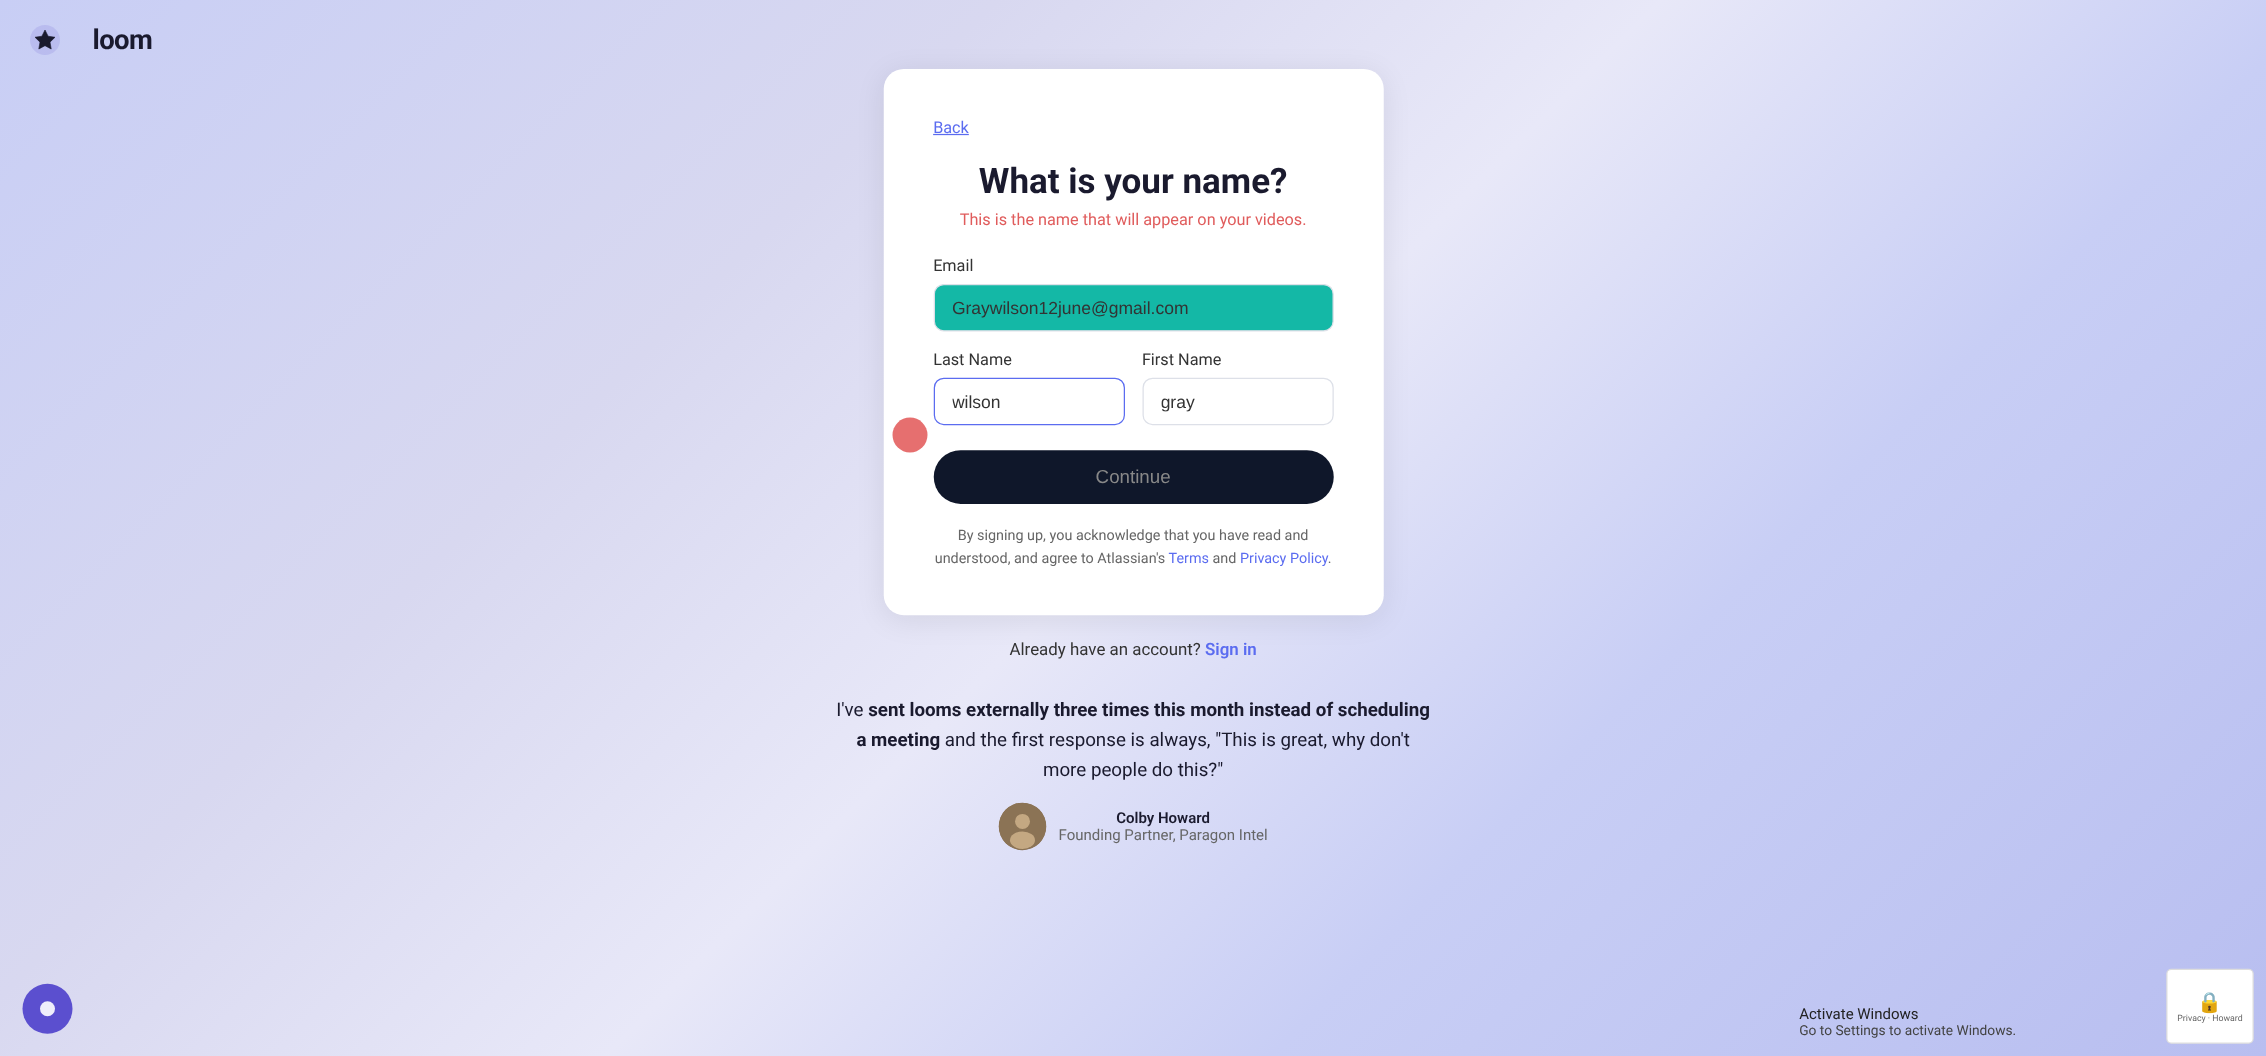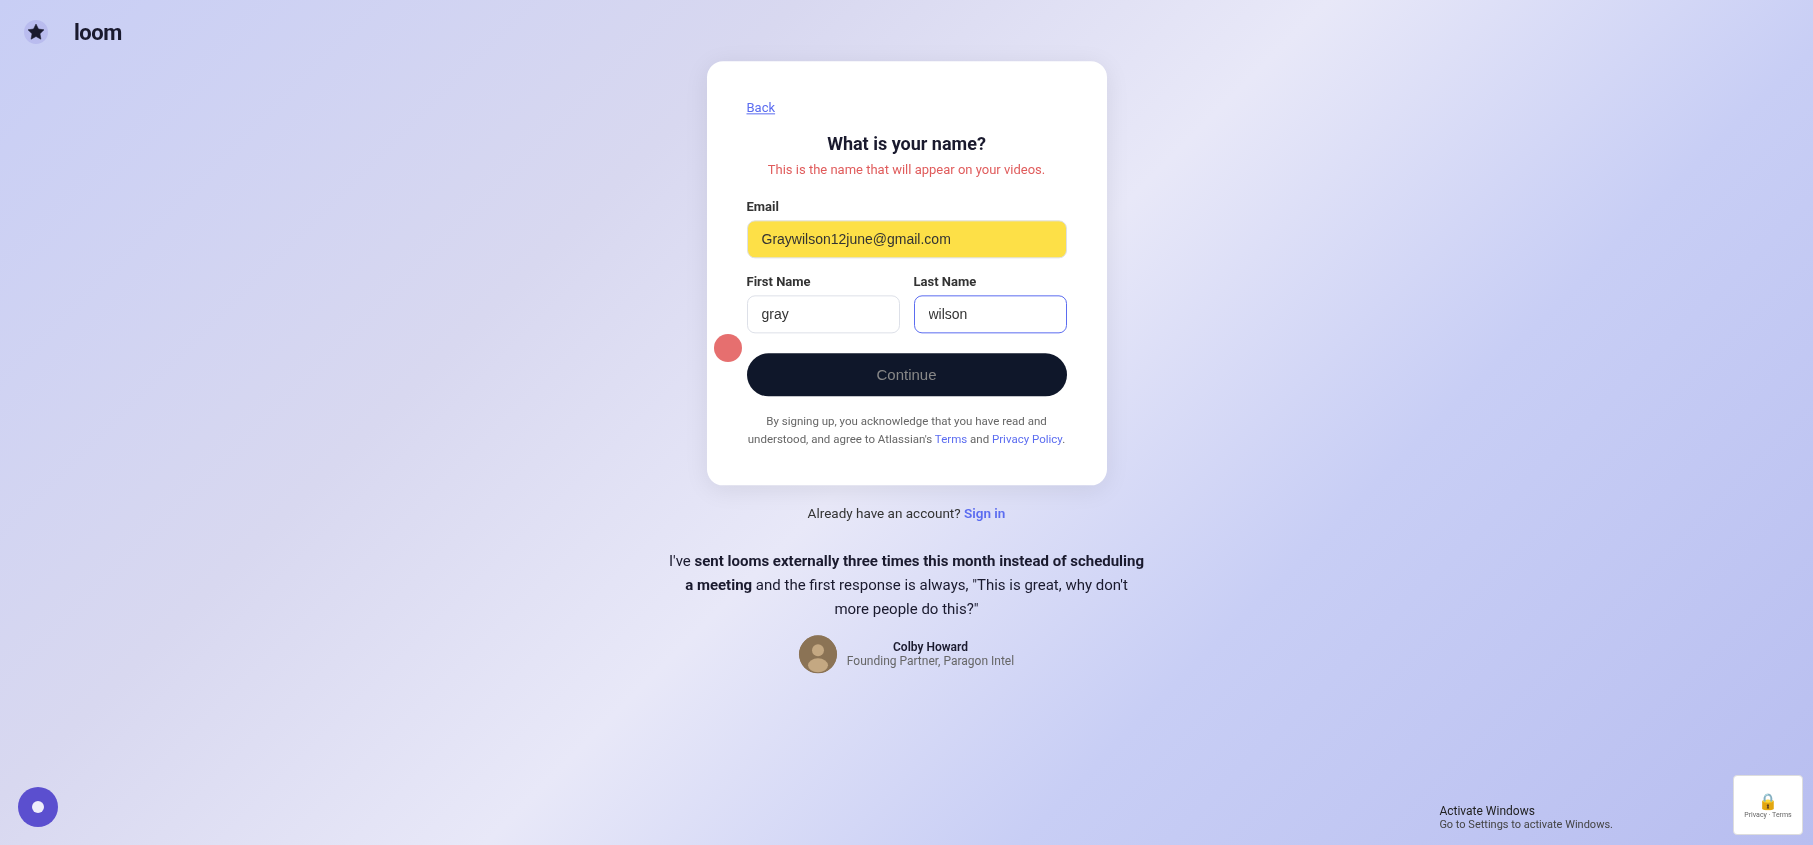--- a/index.html
+++ b/index.html
@@ -94,21 +94,21 @@
     .back-link {
       display: inline-block;
       color: #5b6cf0;
       font-size: 13px;
       text-decoration: underline;
       margin-bottom: 18px;
       cursor: pointer;
     }
 
     .card-title {
-      font-size: 18px;
+      font-size: 28px;
       font-weight: 700;
       color: #1a1a2e;
       text-align: center;
       margin-bottom: 8px;
     }
 
     .card-subtitle {
       font-size: 13px;
       color: #e05c5c;
       text-align: center;
@@ -117,21 +117,21 @@
 
     .form-group {
       margin-bottom: 16px;
     }
 
     .form-label {
       display: block;
       font-size: 13px;
       color: #333;
       margin-bottom: 6px;
-      font-weight: 700;
+      font-weight: 400;
     }
 
     .form-input {
       width: 100%;
       padding: 10px 14px;
       border: 1.5px solid #dde0e8;
       border-radius: 8px;
       font-size: 14px;
       color: #333;
       outline: none;
@@ -305,32 +305,32 @@
 
   <div class="card">
     <a class="back-link">Back</a>
 
     <h1 class="card-title">What is your name?</h1>
     <p class="card-subtitle">This is the name that will appear on your videos.</p>
 
     
     <div class="form-group">
       <label class="form-label">Email</label>
-      <input class="form-input" type="email" value="Graywilson12june@gmail.com" readonly="" style="background: #fde047; color: rgb(51, 51, 51);">
+      <input class="form-input" type="email" value="Graywilson12june@gmail.com" readonly="" style="background: #14b8a6; color: rgb(51, 51, 51);">
     </div>
 
     
     <div class="name-row">
+      <div class="name-col">
+        <label class="form-label">Last Name</label>
+        <input class="form-input focused" type="text" value="wilson" style="border-color: rgb(91, 108, 240);">
+      </div>
       <div class="name-col">
         <label class="form-label">First Name</label>
         <input class="form-input" type="text" value="gray" style="">
-      </div>
-      <div class="name-col">
-        <label class="form-label">Last Name</label>
-        <input class="form-input focused" type="text" value="wilson" style="border-color: rgb(91, 108, 240);">
       </div>
     </div>
 
     
 
     
     <button class="continue-btn">Continue</button>
 
     
     <p class="terms-text">
@@ -372,14 +372,14 @@
   </svg>
 </div>
 
 <div class="win-activation">
   <div class="title">Activate Windows</div>
   <div class="sub">Go to Settings to activate Windows.</div>
 </div>
 
 <div class="recaptcha-badge" style="bottom: 10px; right: 10px; font-size: 7px; padding: 4px;">
   <div style="font-size:16px;">🔒</div>
-  <div style="color:#666; font-size:7px; text-align:center;">Privacy · Terms</div>
+  <div style="color:#666; font-size:7px; text-align:center;">Privacy · Howard</div>
 </div>
 
 </body></html>

